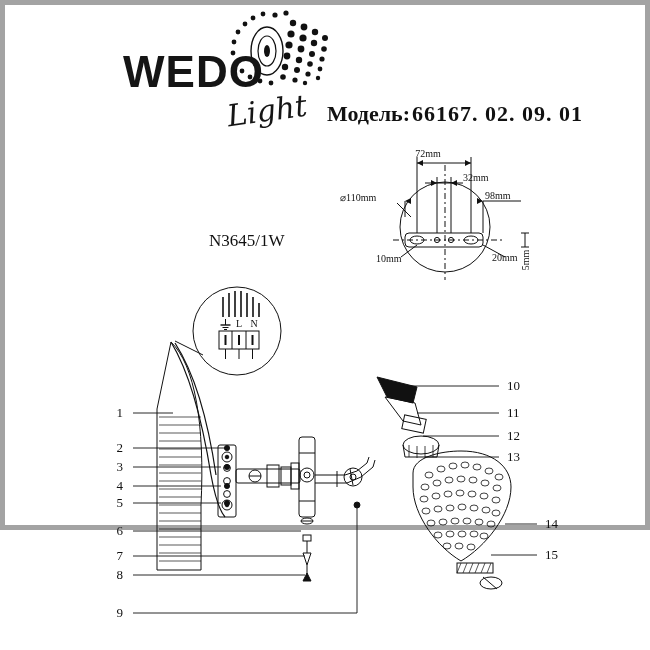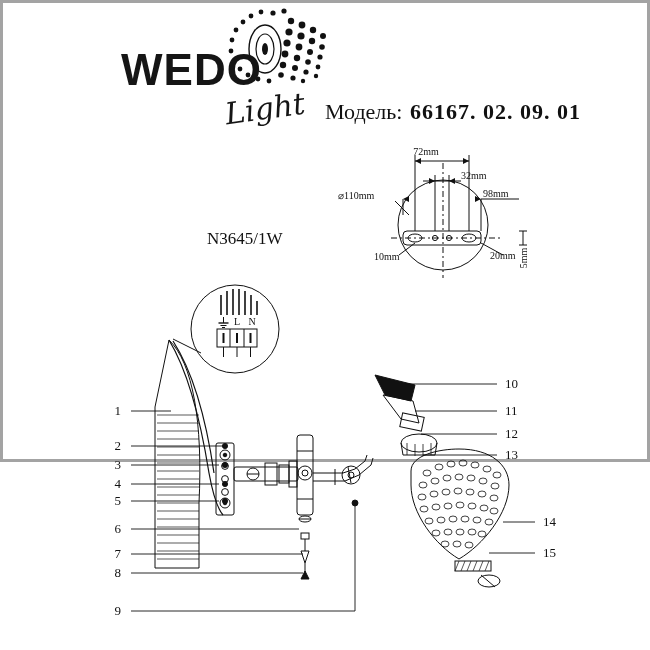--- a/index.html
+++ b/index.html
@@ -4,23 +4,23 @@
 <style>
   html,body{margin:0;padding:0;}
   body{
     width:650px;height:650px;
     background:#ffffff;
     font-family:"Liberation Serif", serif;
     overflow:hidden;
   }
   .page{
     position:relative;
-    width:650px;height:462px;
+    width:650px;height:530px;
     box-sizing:border-box;
-    border:3px solid #a3a3a3;
+    border:5px solid #a3a3a3;
   }
   
   .brand{
     position:absolute;left:118px;top:42px;
     font-family:"Liberation Sans", sans-serif;
     font-weight:bold;
     font-size:44px;
     letter-spacing:1px;
     color:#151515;
     white-space:nowrap;
@@ -31,21 +31,21 @@
     font-family:"DejaVu Serif", serif;
     font-style:italic;
     font-size:30px;
     color:#151515;
     transform:rotate(-8deg);
   }
   
   .model-label{
     position:absolute;left:322px;top:96px;
     font-family:"Liberation Serif", serif;
-    font-weight:normal;
+    font-weight:bold;
     font-size:22px;
     color:#111;
     white-space:nowrap;
   }
   .model-code{
     position:absolute;left:407px;top:96px;
     font-family:Liberation Serif, serif;
     font-weight:bold;
     font-size:22px;
     color:#111;

